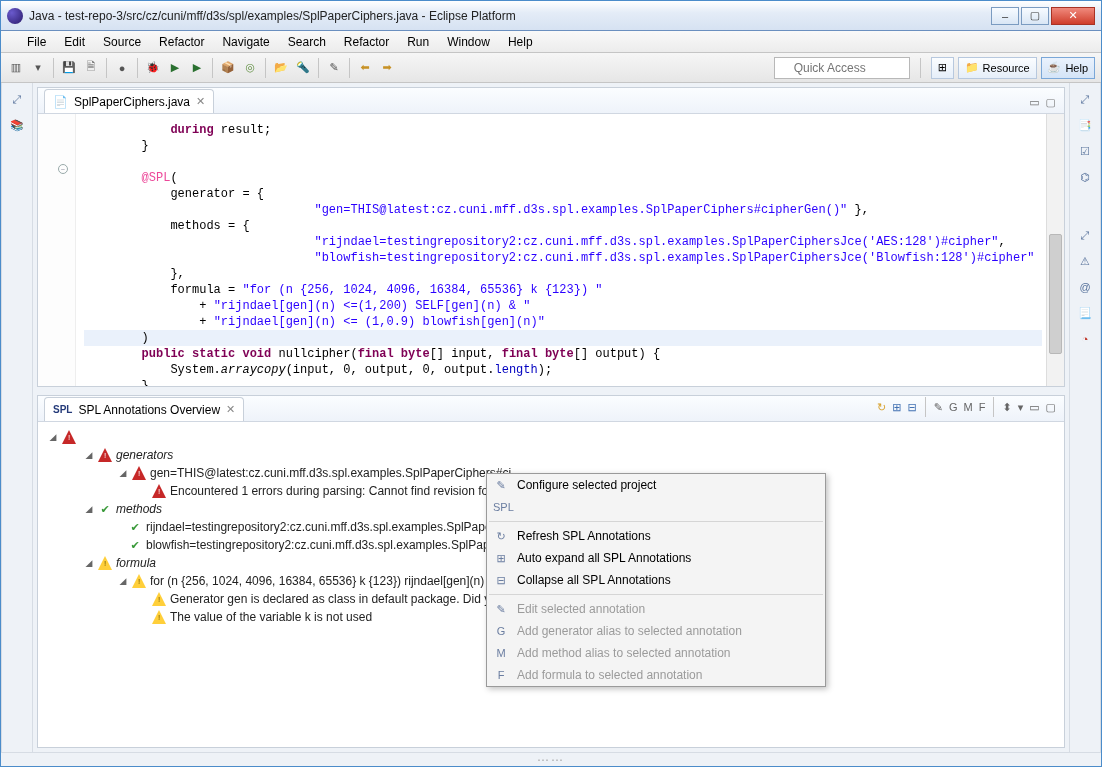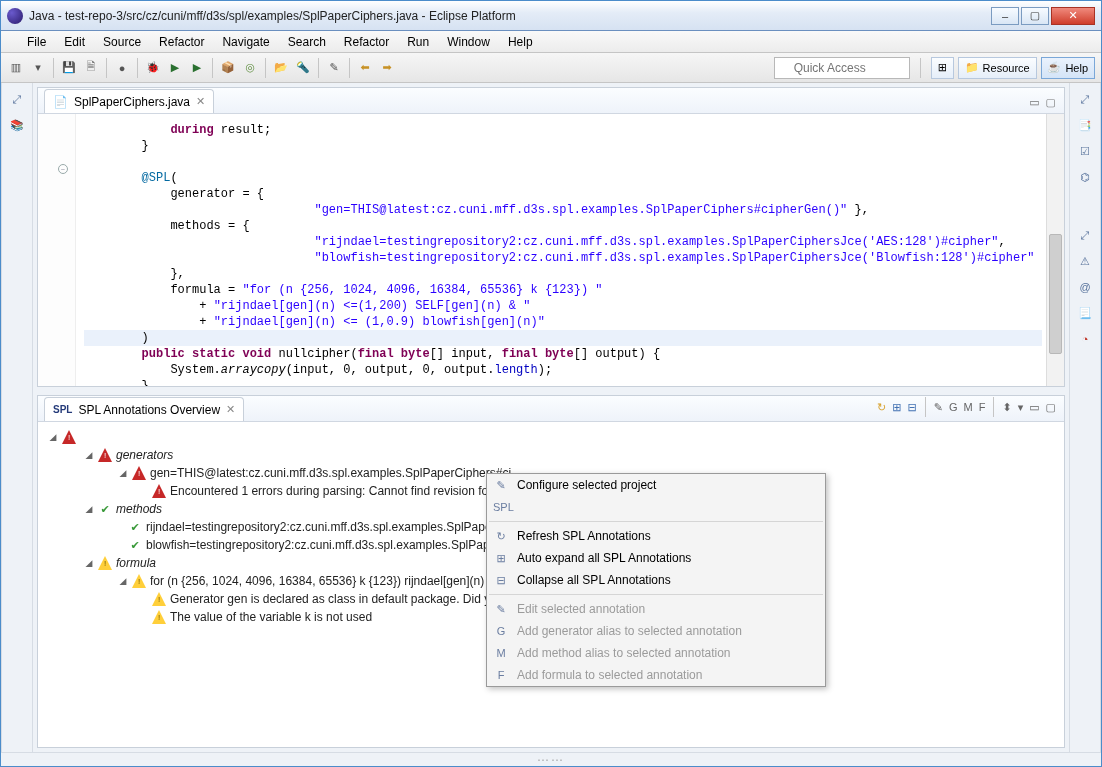--- a/index.html
+++ b/index.html
@@ -35,21 +35,21 @@
   .closex { color:#888; font-size:11px; cursor:pointer; }
   .tabrow .righticons { margin-left:auto; display:flex; gap:6px; padding-right:8px; padding-bottom:4px; color:#777; font-size:11px; }
   .editor { flex:1; display:flex; font-family: Consolas,"Courier New",monospace; font-size:12px; line-height:16px; overflow:hidden; position:relative; }
   .editor .left-ann { width:38px; background:#fdfdfd; border-right:1px solid #eee; position:relative; }
   .editor .left-ann .collapse-dot { position:absolute; left:20px; top:50px; width:10px; height:10px; border:1px solid #9aa; border-radius:50%; font-size:8px; display:flex; align-items:center; justify-content:center; color:#889; }
   .editor .code { flex:1; padding:8px 4px 8px 8px; white-space:pre; overflow:auto; }
   .editor .rightscroll { width:18px; background:#f2f2f2; border-left:1px solid #ddd; position:relative; }
   .editor .rightscroll .thumb { position:absolute; left:2px; right:2px; top:120px; height:120px; background:#cfcfcf; border:1px solid #b8b8b8; border-radius:2px; }
   .hl-line { background:#eaf1fb; display:inline-block; width:100%; }
   .kw { color:#7f0055; font-weight:bold; }
-  .ann { color:#0369a1; }
+  .ann { color:#ec4899; }
   .str { color:#2a00ff; }
   .meth { font-style:italic; }
   
   .spltabrow { height:26px; background:linear-gradient(#fbfdff,#eef3fa); border-bottom:1px solid #d0d7e1; display:flex; align-items:flex-end; padding-left:6px; }
   .spltoolbar { margin-left:auto; display:flex; gap:6px; padding-right:8px; padding-bottom:4px; color:#666; font-size:11px; align-items:center; }
   .tree { flex:1; padding:6px 8px 6px 4px; overflow:auto; position:relative; font-size:12px; color:#222; }
   .node { display:flex; align-items:center; gap:4px; height:18px; white-space:nowrap; }
   .twisty { width:10px; text-align:center; color:#666; font-size:9px; }
   .ico { width:14px; height:14px; display:flex; align-items:center; justify-content:center; font-size:11px; }
   .ico.err { color:#fff; background:#c62828; clip-path:polygon(50% 0,100% 100%,0 100%); font-size:8px; }

